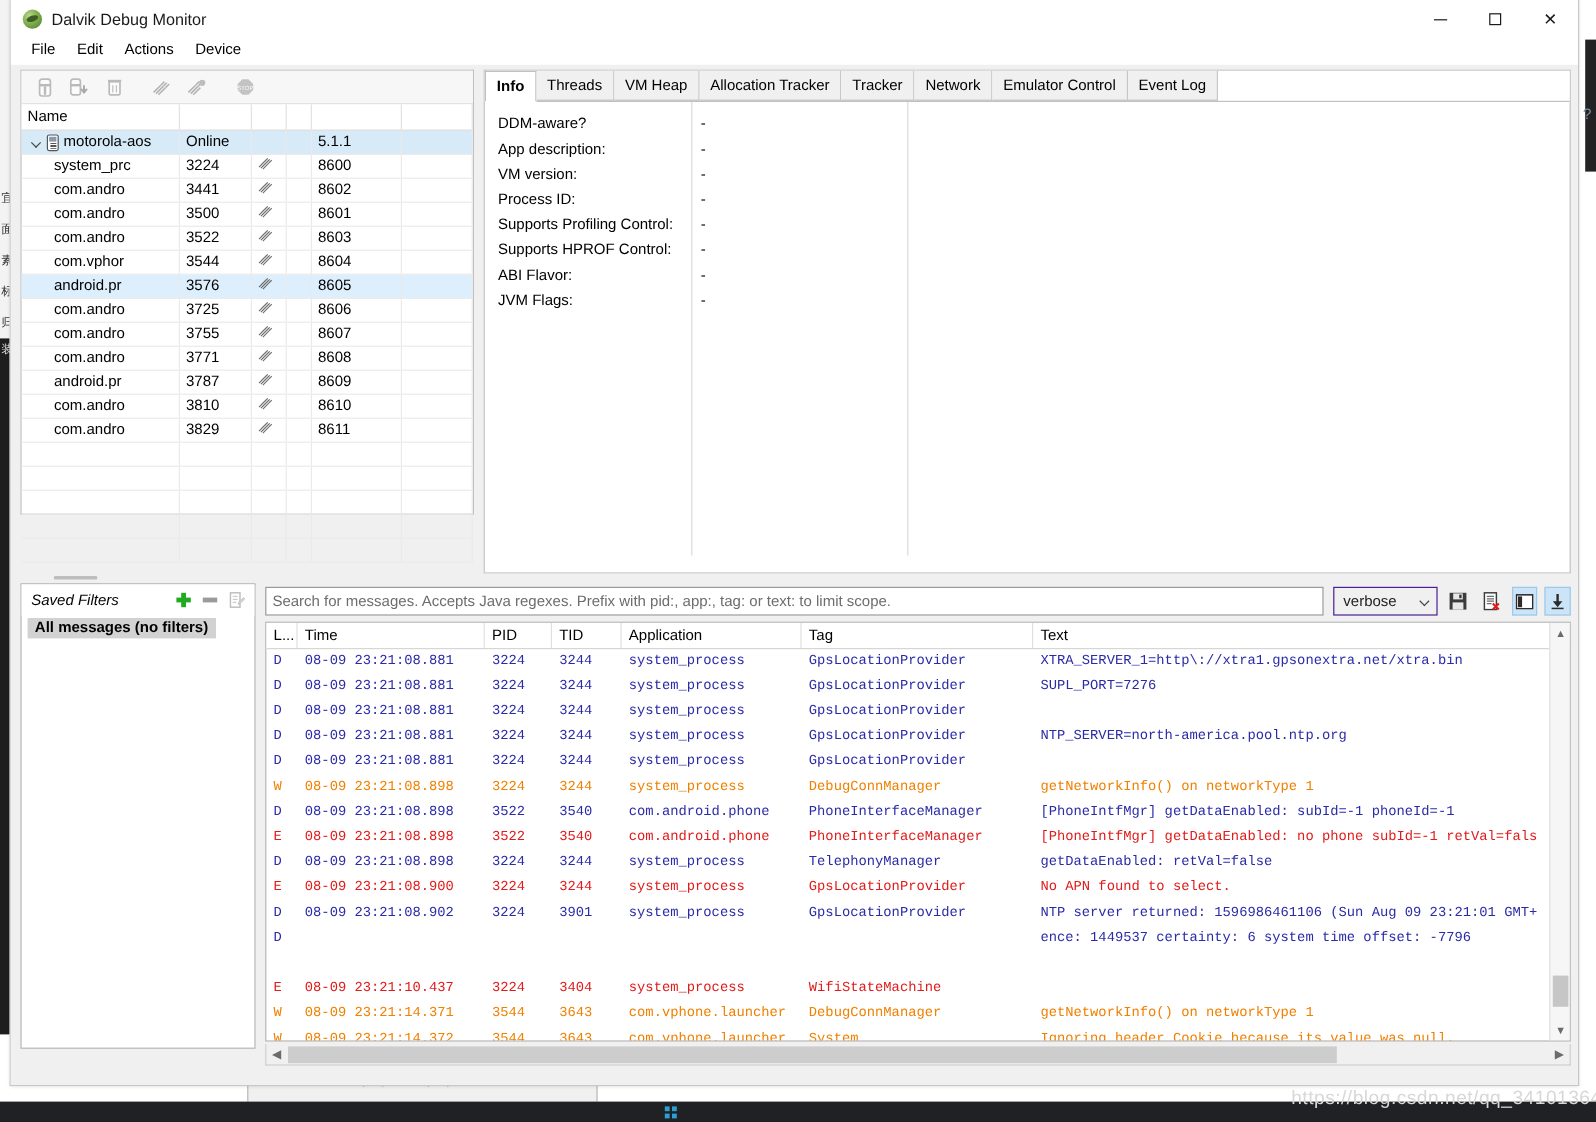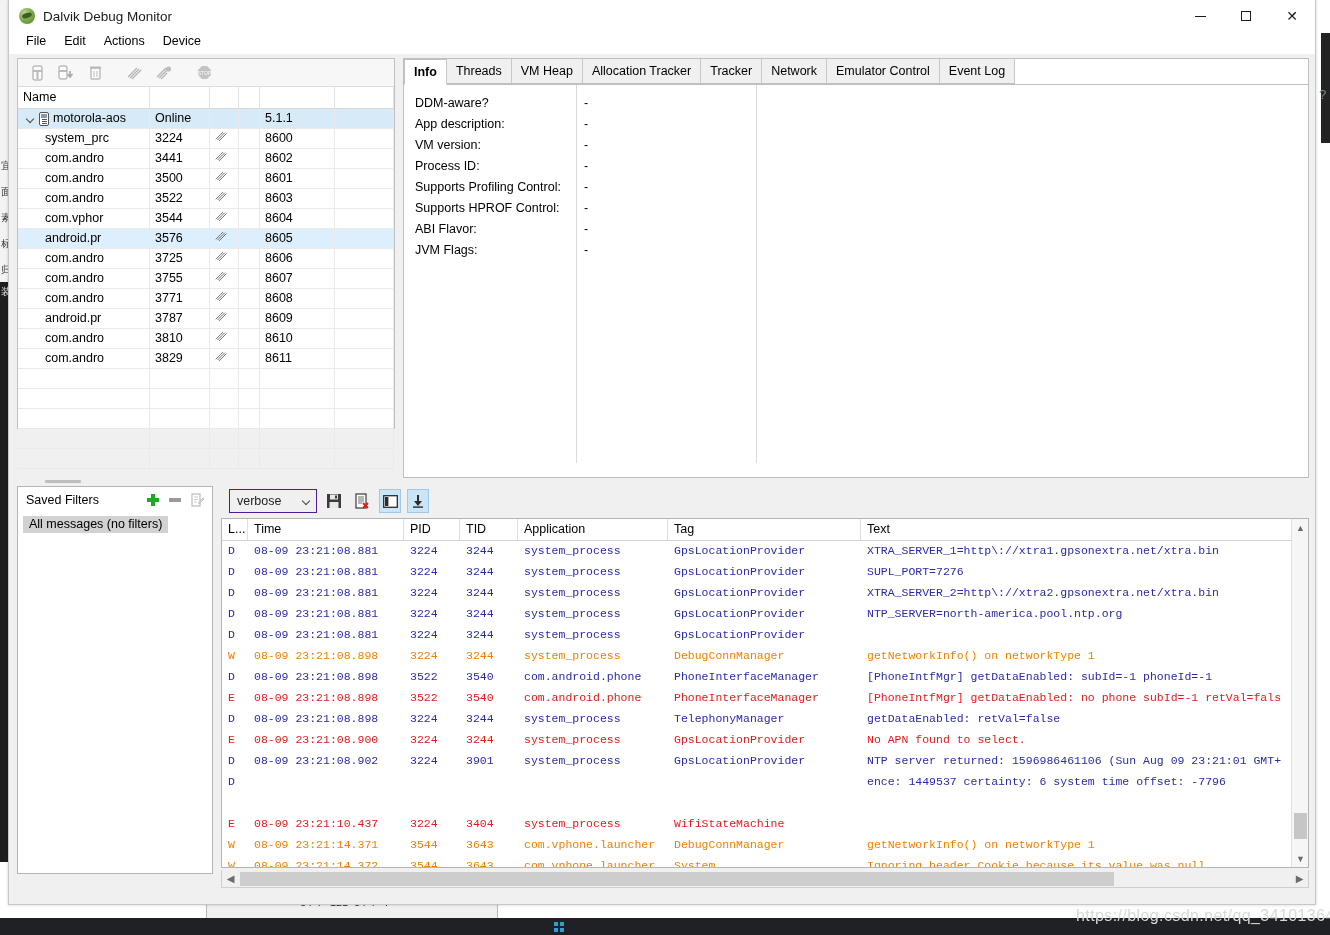--- a/index.html
+++ b/index.html
@@ -222,33 +222,33 @@
     position: absolute; left: 8px; top: 432px; width: 1292px; height: 412px;
   }
 
   
   #filters-panel {
     position: absolute; left: 0; top: 0; width: 196px; height: 388px;
     background: #ffffff; border: 1px solid #b4b4b4;
   }
   #filters-head {
     height: 26px; display: flex; align-items: center; padding: 0 4px 0 8px;
-    background: #ffffff; font-size: 12.5px;
+    background: #ffffff; font-size: 12.5px; font-style: italic;
   }
   #filters-head .ttl { flex: 1; color: #000; }
   .f-btn { width: 22px; height: 20px; display: flex; align-items: center; justify-content: center; }
   .plus-ico { position: relative; width: 12px; height: 12px; }
   .plus-ico::before, .plus-ico::after {
     content: ""; position: absolute; background: #1faa1f;
   }
   .plus-ico::before { left: 0; top: 4px; width: 12px; height: 4px; }
   .plus-ico::after { left: 4px; top: 0; width: 4px; height: 12px; }
   .minus-ico { width: 12px; height: 4px; background: #9a9a9a; }
   .edit-ico { width: 13px; height: 14px; opacity: 0.5; }
-  #filters-list { padding: 1px 0 0 2px; }
+  #filters-list { padding: 1px 0 0 2px; font-weight: bold; }
   .filter-item {
     display: inline-block; font-size: 12.5px; color: #000;
     background: #d2d2d2; padding: 1px 6px 2px 6px; margin-left: 3px;
   }
 
   
   #logcat-panel {
     position: absolute; left: 204px; top: 0; width: 1088px; height: 412px;
   }
   #log-toolbar { height: 30px; display: flex; align-items: center; }
@@ -743,20 +743,21 @@
               </svg>
           </div>
         </div>
         <div id="filters-list">
           <span class="filter-item">All messages (no filters)</span>
         </div>
       </div>
 
       <div id="logcat-panel">
         <div id="log-toolbar">
+          <div id="search-input">Search for messages. Accepts Java regexes. Prefix with pid:, app:, tag: or text: to limit scope.</div>
           <div id="level-select">
             <span class="lbl">verbose</span>
             <span class="caret-dn"></span>
           </div>
           <div class="log-tb-btn">
             <svg width="16" height="16" viewBox="0 0 16 16">
                 <rect x="1" y="1" width="14" height="14" fill="#3b3b3b"></rect>
                 <rect x="4" y="1.5" width="8" height="5" fill="#e8e8e8"></rect>
                 <rect x="9" y="2.5" width="2" height="3" fill="#3b3b3b"></rect>
                 <rect x="3.5" y="9" width="9" height="6" fill="#e8e8e8"></rect>
@@ -812,21 +813,20 @@
                 <div class="c cl-tag">GpsLocationProvider</div>
                 <div class="c cl-text">SUPL_PORT=7276</div>
               </div>
               <div class="lg-row lvl-D">
                 <div class="c cl-lvl">D</div>
                 <div class="c cl-time">08-09 23:21:08.881</div>
                 <div class="c cl-pid">3224</div>
                 <div class="c cl-tid">3244</div>
                 <div class="c cl-app">system_process</div>
                 <div class="c cl-tag">GpsLocationProvider</div>
-                <div class="c cl-text">XTRA_SERVER_2=http\://xtra2.gpsonextra.net/xtra.bin</div>
               </div>
               <div class="lg-row lvl-D">
                 <div class="c cl-lvl">D</div>
                 <div class="c cl-time">08-09 23:21:08.881</div>
                 <div class="c cl-pid">3224</div>
                 <div class="c cl-tid">3244</div>
                 <div class="c cl-app">system_process</div>
                 <div class="c cl-tag">GpsLocationProvider</div>
                 <div class="c cl-text">NTP_SERVER=north-america.pool.ntp.org</div>
               </div>

